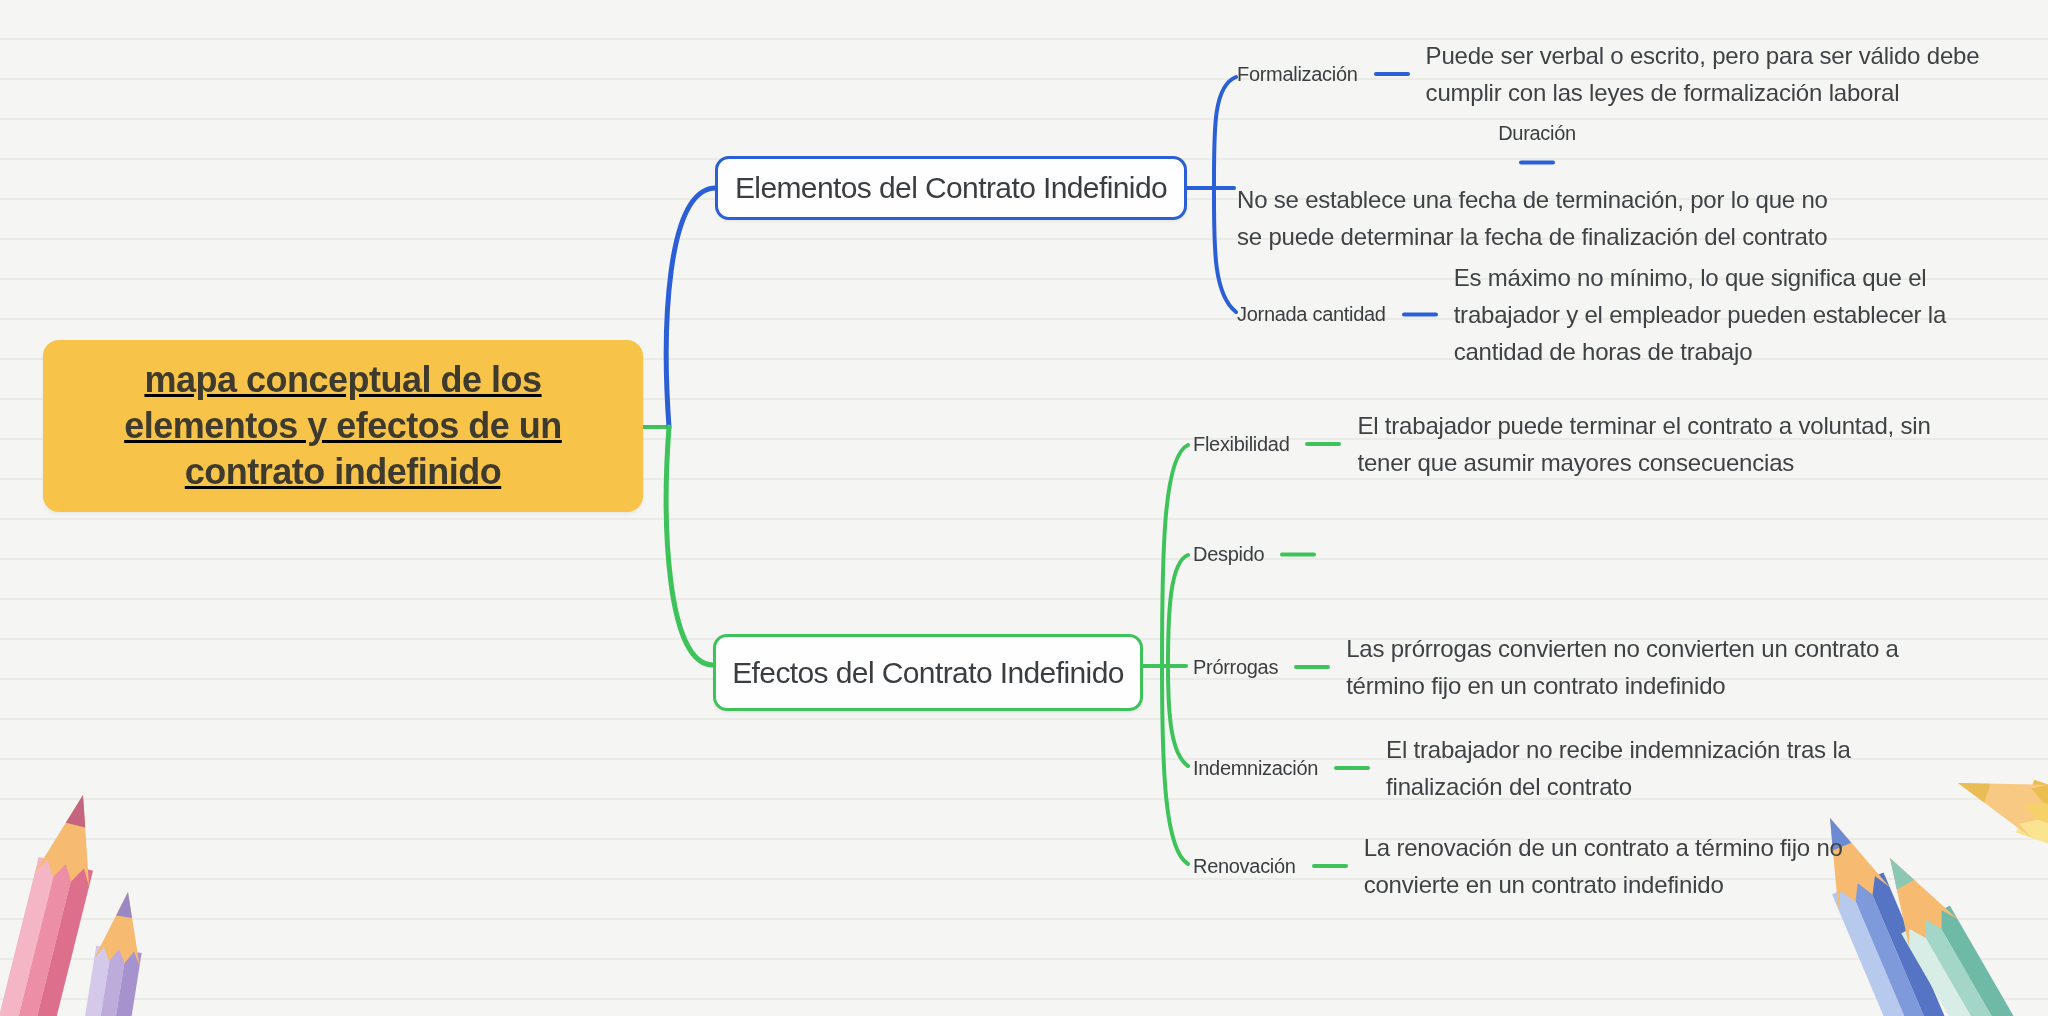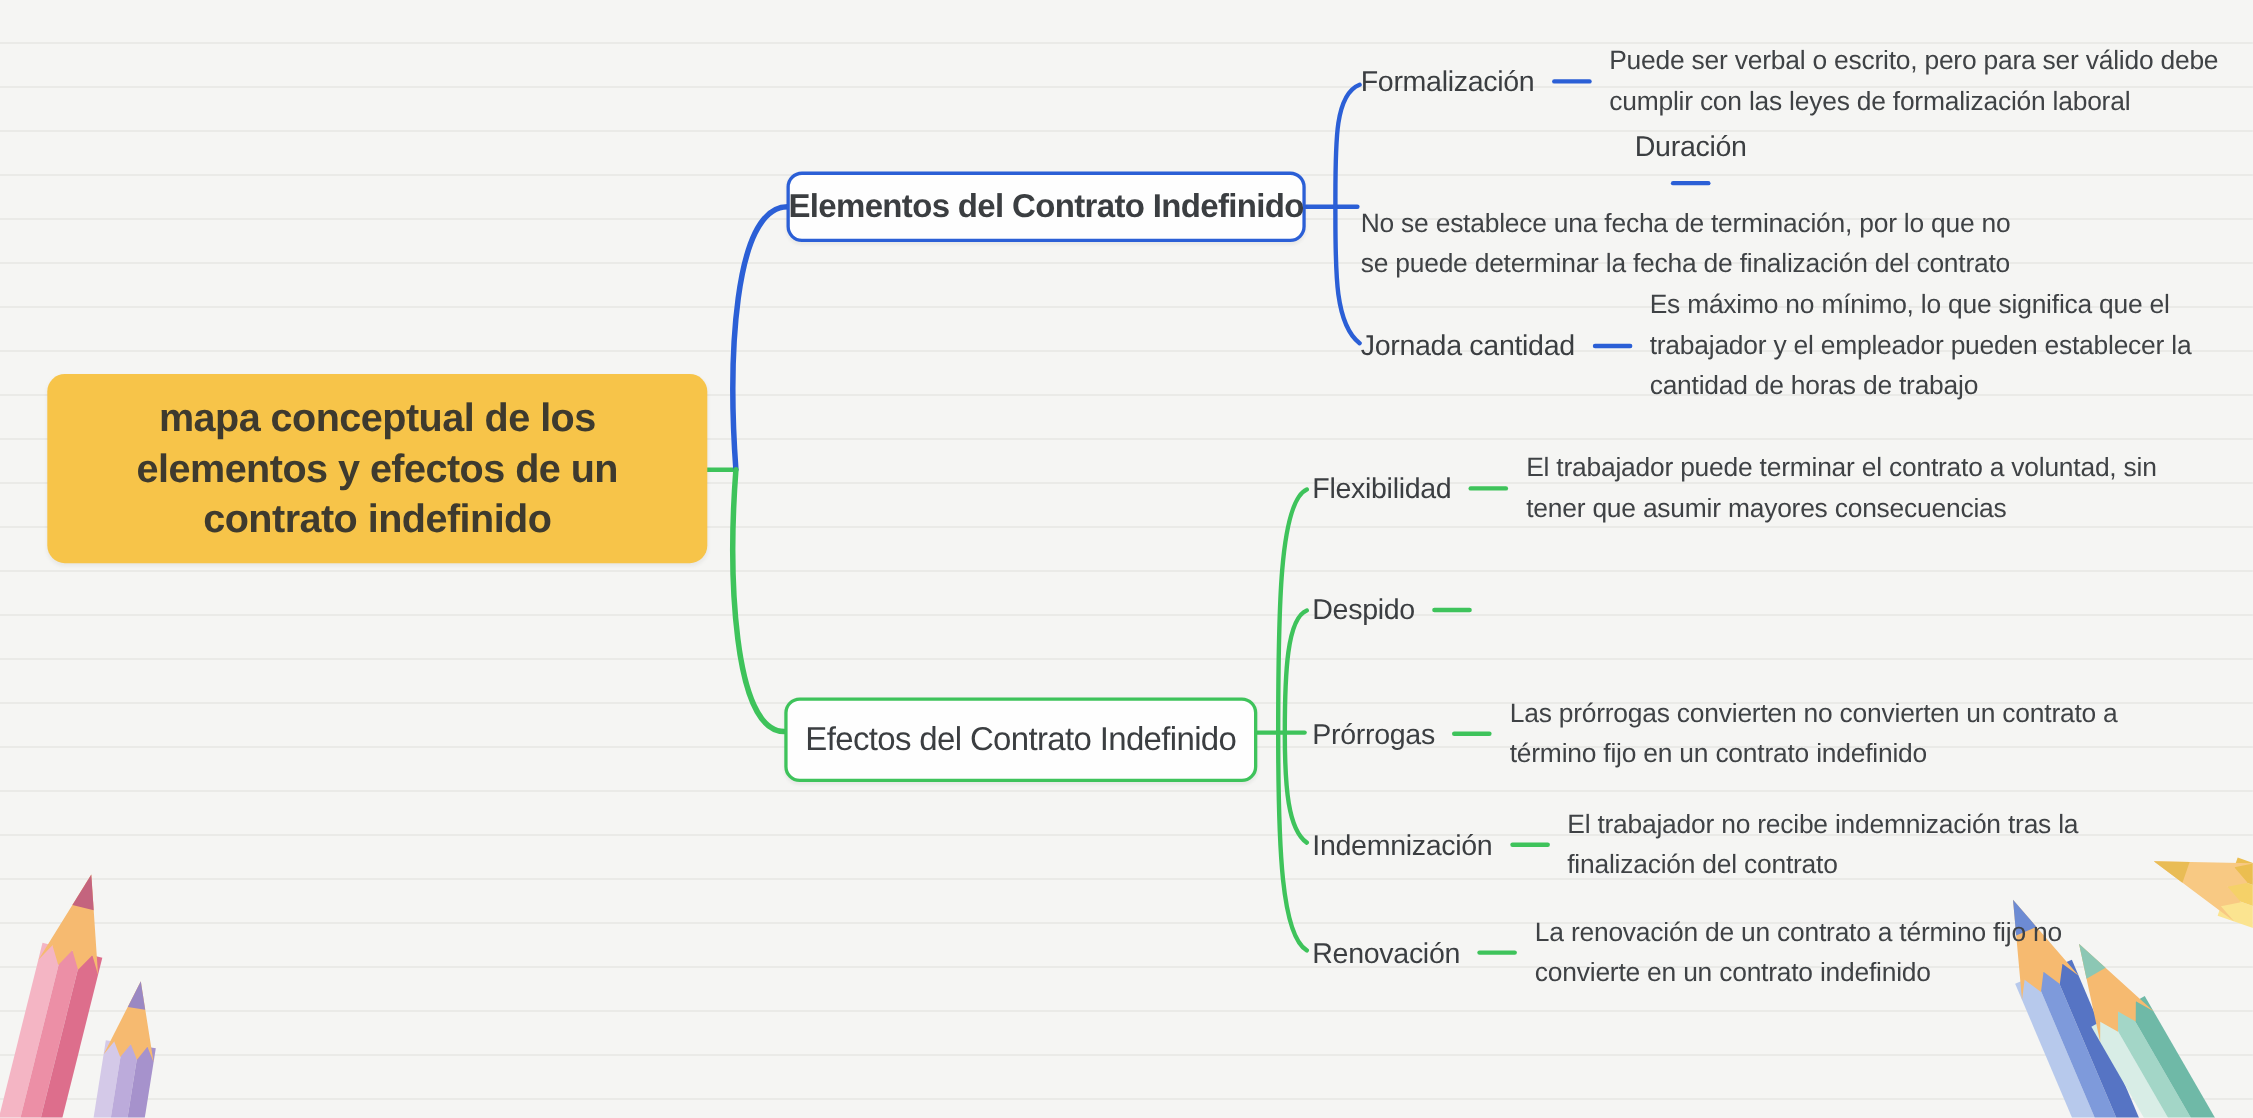--- a/index.html
+++ b/index.html
@@ -22,40 +22,41 @@
       var(--ruled_line) 38px, var(--ruled_line) 40px);
   }
   .canvas{position:relative; width:2048px; height:1016px;}
   .underlay{position:absolute; left:0; top:0; pointer-events:none;}
 
   
   .node{position:absolute; display:flex; align-items:center; justify-content:center;}
   .root{
     background:var(--root_fill); border-radius:16px;
     box-shadow:0 2px 4px rgba(0,0,0,0.06);
+    text-decoration:underline;
   }
   .root-title{
     font-weight:bold; font-size:36px; line-height:46px; letter-spacing:-0.5px;
     color:var(--root_text); text-align:center; padding:0 24px;
   }
   .branch{
     background:var(--node_bg); border-radius:14px;
     font-size:30px; letter-spacing:-0.6px; color:var(--text_dark); white-space:nowrap;
     box-shadow:0 2px 3px rgba(0,0,0,0.05);
   }
-  .branch-blue{border:3px solid var(--accent_blue);font-weight:bold;}
+  .branch-blue{border:3px solid var(--accent_blue);}
   .branch-green{border:3px solid var(--accent_green);}
 
   
   .child-row{
     position:absolute; display:flex; align-items:center; gap:16px;
     transform:translateY(-50%);
   }
   .child-label{
-    font-size:26px; letter-spacing:-0.3px; color:var(--text_dark); white-space:nowrap;text-align:center;
+    font-size:20px; letter-spacing:-0.3px; color:var(--text_dark); white-space:nowrap;text-align:center;
   }
   .dash{display:inline-block; width:36px; height:4px; border-radius:2px; flex:0 0 auto;}
   .dash-blue{background:var(--accent_blue);}
   .dash-green{background:var(--accent_green);}
   .child-desc{
     font-size:24px; line-height:37px; letter-spacing:-0.2px; color:var(--text_body);
   }
 
   
   .stroke-blue{stroke:var(--accent_blue); fill:none; stroke-linecap:round;}

